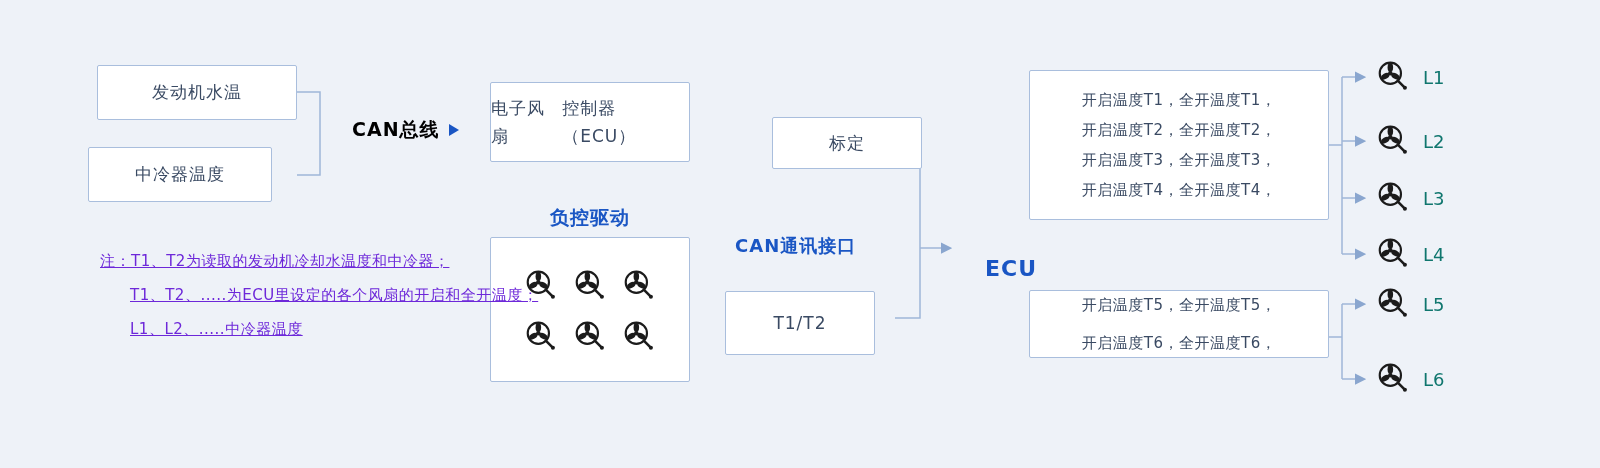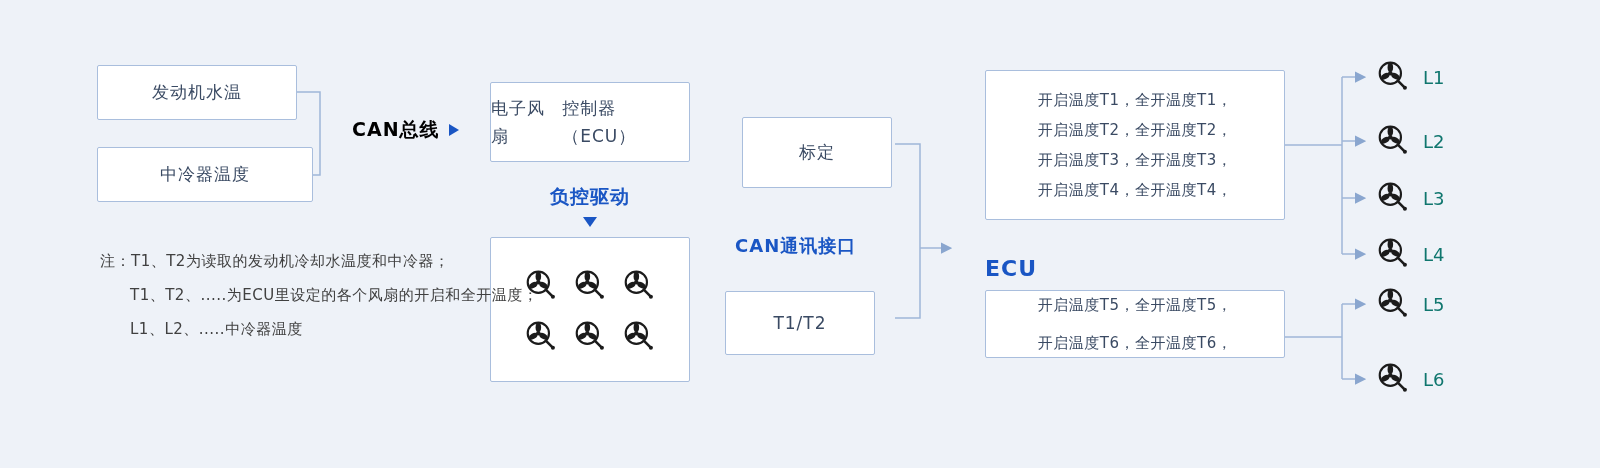--- a/index.html
+++ b/index.html
@@ -23,43 +23,43 @@
     border-radius:2px;
     box-sizing:border-box;
     display:flex;
     align-items:center;
     justify-content:center;
     color:#3a4a63;
     font-size:17px;
     letter-spacing:1px;
   }
   .box.col{flex-direction:row;line-height:28px;}
-  .box.lines{flex-direction:column;justify-content:center;font-size:15px;letter-spacing:0.5px;}
+  .box.lines{flex-direction:column;justify-content:center;font-size:15px;letter-spacing:0.5px;margin-left:44px;}
   .box.lines div{line-height:30px;}
   .box.lines.loose div{line-height:38px;}
   .flow-label{
     position:absolute;
     display:flex;align-items:center;
     color:#000000;font-size:19px;font-weight:600;letter-spacing:1px;
   }
   .blue-text{color:#1a56c4;font-size:19px;font-weight:600;letter-spacing:1px;text-align:center;}
   .tri-right{
     width:0;height:0;display:inline-block;
     border-top:6px solid transparent;border-bottom:6px solid transparent;
     border-left:10px solid #1a56c4;margin-left:9px;
   }
   .tri-down{
     width:0;height:0;margin:7px auto 0;
     border-left:7px solid transparent;border-right:7px solid transparent;
     border-top:10px solid #1a56c4;
   }
-  .drive-label{position:absolute;text-align:center;}
+  .drive-label{position:absolute;text-align:center;margin-top:21px;}
   .note{
     position:absolute;
-    color:#404040;font-size:15px;line-height:34px;letter-spacing:0.5px;
+    color:#6d28d9;font-size:15px;line-height:34px;letter-spacing:0.5px;text-decoration:underline;
   }
   .note .indent{padding-left:30px;}
   .fan-grid{
     display:grid;grid-template-columns:repeat(3,1fr);
     width:100%;height:100%;box-sizing:border-box;
     padding:24px 26px 20px 26px;place-items:center;row-gap:4px;
   }
   .fan-icon{width:34px;height:34px;display:block;}
   .fan-row{
     position:absolute;left:1376px;
@@ -106,21 +106,21 @@
     <path class="wire arrowed" d="M1342,254 H1364"></path>
     <path class="wire" d="M1285,337 H1342"></path>
     <path class="wire" d="M1342,304 V379"></path>
     <path class="wire arrowed" d="M1342,304 H1364"></path>
     <path class="wire arrowed" d="M1342,379 H1364"></path>
   </svg>
 
   <div class="box" style="left:97px;top:65px;width:200px;height:55px">
     <span>发动机水温</span>
   </div>
-  <div class="box" style="left:97px;top:147px;width:216px;height:55px">
+  <div class="box" style="left:88px;top:147px;width:184px;height:55px">
     <span>中冷器温度</span>
   </div>
 
   <div class="flow-label" style="left:352px;top:117px">
     <span>CAN总线</span>
     <span class="tri-right"></span>
   </div>
 
   <div class="box col" style="left:490px;top:82px;width:200px;height:80px">
     <div>电子风扇</div>
@@ -154,21 +154,21 @@
         </svg>
     </div>
   </div>
 
   <div class="note" style="left:100px;top:244px">
     <div>注：T1、T2为读取的发动机冷却水温度和中冷器；</div>
     <div class="indent">T1、T2、.....为ECU里设定的各个风扇的开启和全开温度；</div>
     <div class="indent">L1、L2、.....中冷器温度</div>
   </div>
 
-  <div class="box" style="left:742px;top:117px;width:150px;height:71px">
+  <div class="box" style="left:772px;top:117px;width:150px;height:52px">
     <span>标定</span>
   </div>
   <div class="center-label blue-text" style="left:735px;top:234px;width:170px;font-size:18px">CAN通讯接口</div>
   <div class="box" style="left:725px;top:291px;width:150px;height:64px">
     <span>T1/T2</span>
   </div>
 
   <div class="box lines" style="left:985px;top:70px;width:300px;height:150px">
     <div>开启温度T1，全开温度T1，</div>
     <div>开启温度T2，全开温度T2，</div>

